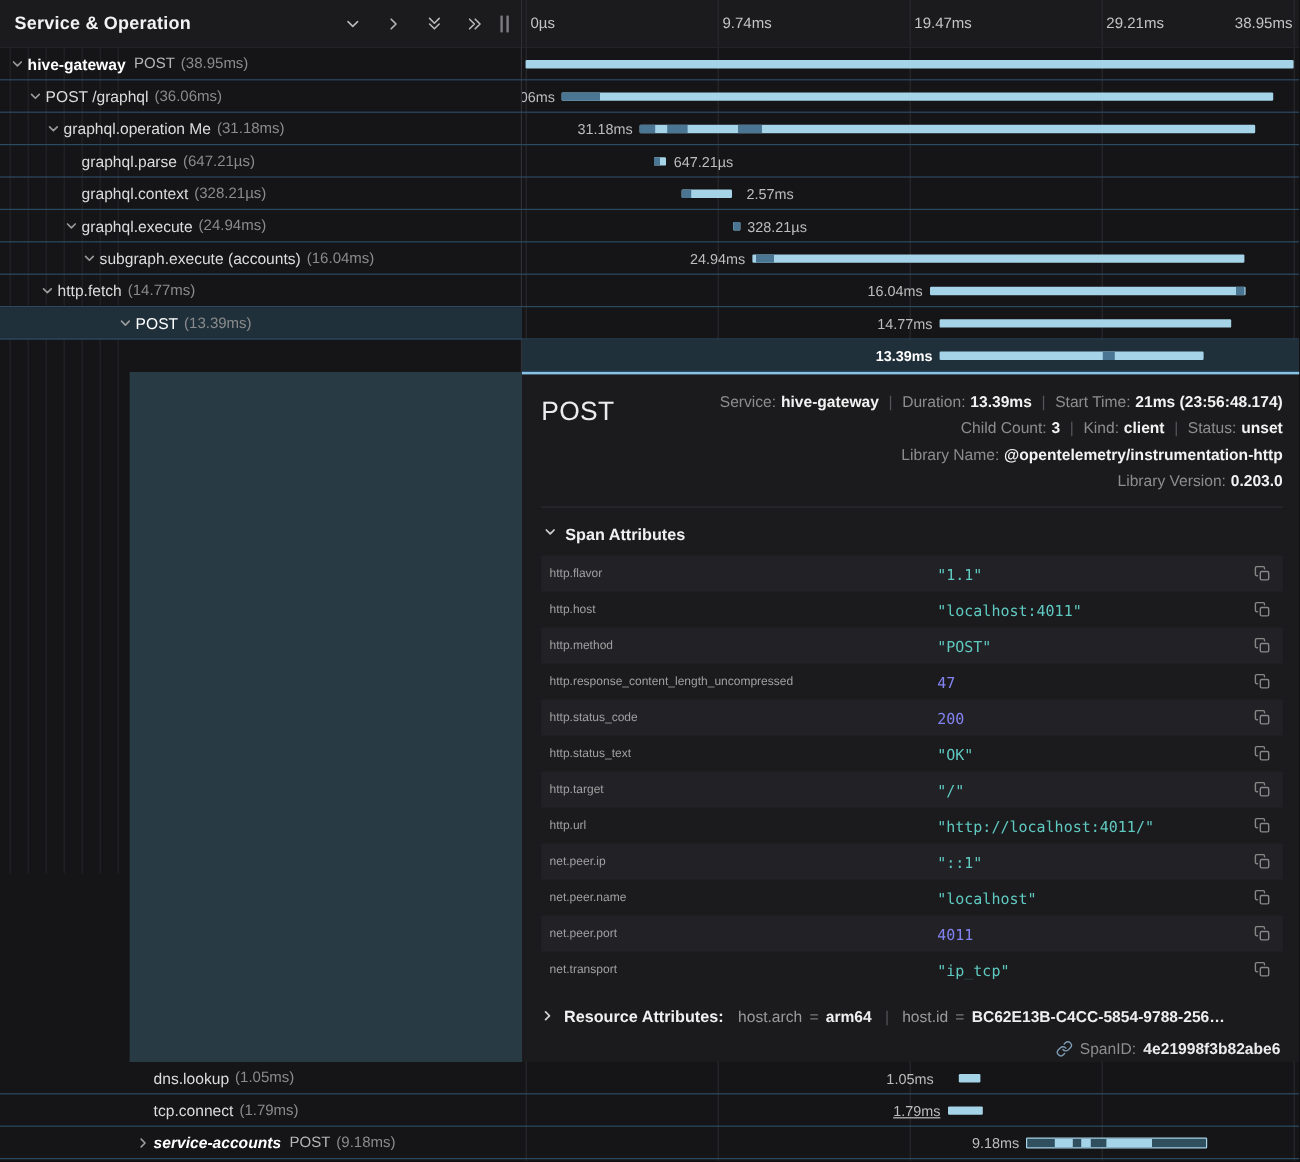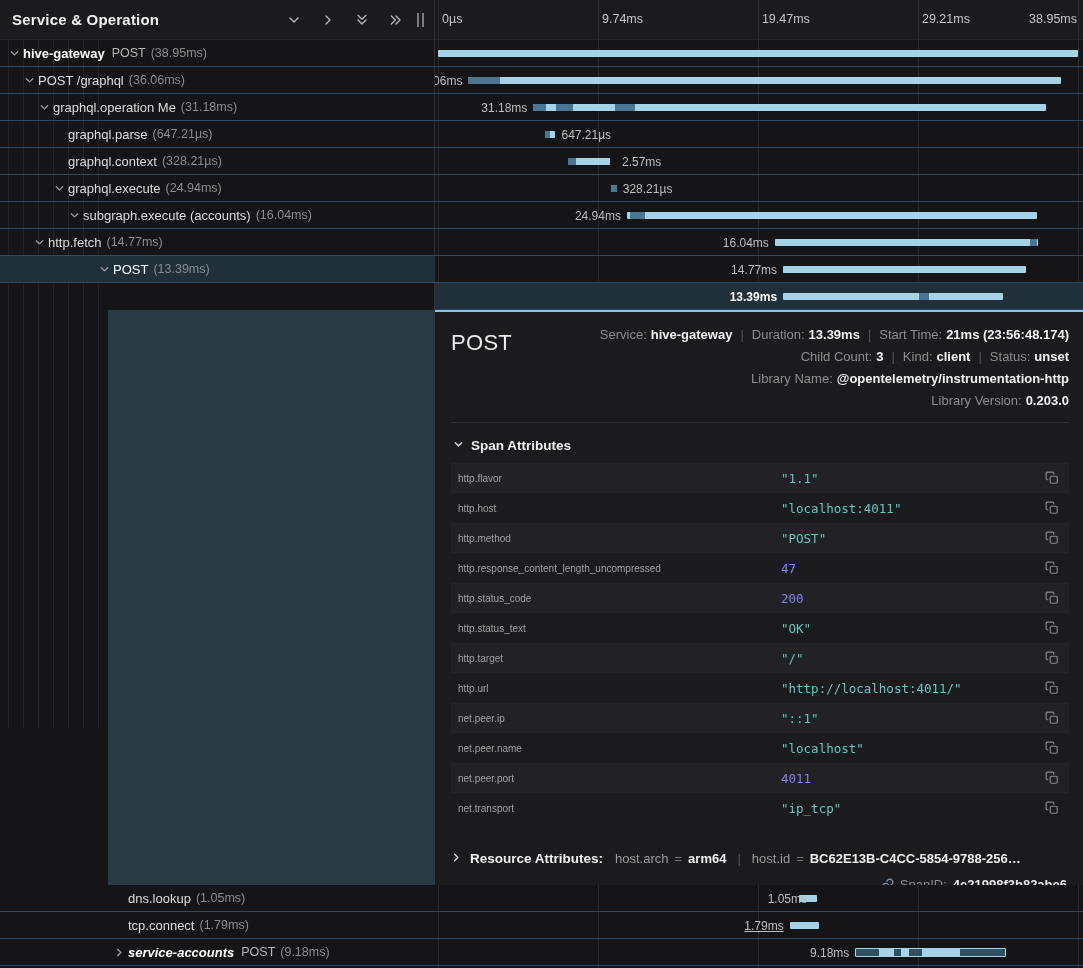--- a/index.html
+++ b/index.html
@@ -59,21 +59,21 @@
   .detail-divider{border-top:1px solid #2e2e32;margin-top:10px}
   .attr-section{display:flex;align-items:center;gap:7px;margin:13px 0 9px 2px;cursor:pointer;color:#cfcfcf}
   .attr-section .label{font-size:13.5px;font-weight:700;color:#f0f0f0}
   .arow{height:30px;display:flex;align-items:center;padding:0 4px 0 7px}
   .arow.alt{background:#222226}
   .akey{flex:0 0 323px;font-size:10px;color:#a0a0a0;overflow:hidden;text-overflow:ellipsis;white-space:nowrap;padding-right:8px}
   .aval{font-family:"DejaVu Sans Mono",monospace;font-size:12.5px;flex:1;overflow:hidden;white-space:nowrap}
   .aval.string{color:var(--string,#5fc9c1)}
   .aval.number{color:var(--number,#8282f0)}
   .copy-btn{flex:0 0 auto;margin-left:8px;margin-right:6px;cursor:pointer;background:none;border:none;padding:0;display:flex;opacity:.85}
-  .resource-line{display:flex;align-items:center;margin-top:28px;font-size:13px;white-space:nowrap;overflow:hidden;color:#cfcfcf;cursor:pointer}
+  .resource-line{display:flex;align-items:center;margin-top:17px;font-size:13px;white-space:nowrap;overflow:hidden;color:#cfcfcf;cursor:pointer}
   .resource-line .label{font-weight:700;color:#f0f0f0;font-size:13.5px;margin:0 12px 0 8px}
   .rkey{color:#9a9a9a}
   .req{color:#77777c;margin:0 6px}
   .rval{color:#efefef;font-weight:700}
   .rsep{color:#55555a;margin:0 11px}
   .spanid-line{display:flex;align-items:center;justify-content:flex-end;margin-top:11px;font-size:13px;gap:6px;padding-right:2px}
   .spanid-label{color:#8d8d8d}
   .spanid-value{color:#ececec;font-weight:700}
 </style>
 </head>
@@ -462,21 +462,21 @@
     </div>
 
     <div class="wf-rows" id="wfBottom">
         <div class="gl" style="left: 3px;"></div>
         <div class="gl" style="left: 163.041px;"></div>
         <div class="gl" style="left: 322.918px;"></div>
         <div class="gl" style="left: 482.959px;"></div>
         <div class="gl" style="left: 643px;"></div>
         <div class="wrow">
           <div class="bar" style="left: 364.489px; width: 17.2529px;"></div>
-          <span class="wlabel" style="right: 276px;">1.05ms</span>
+          <span class="wlabel" style="right: 305px;">1.05ms</span>
         </div>
         <div class="wrow">
           <div class="bar" style="left: 354.63px; width: 29.4121px;"></div>
           <span class="wlabel" style="right: 299.37px; text-decoration: underline;">1.79ms</span>
         </div>
         <div class="wrow">
           <div class="bar outlined" style="left: 420.356px; width: 150.84px;">
             <div class="seg" style="left: 23.0039px; width: 14.7882px;"></div>
             <div class="seg" style="left: 44.3646px; width: 8.21566px;"></div>
             <div class="seg" style="left: 65.7253px; width: 37.792px;"></div>

